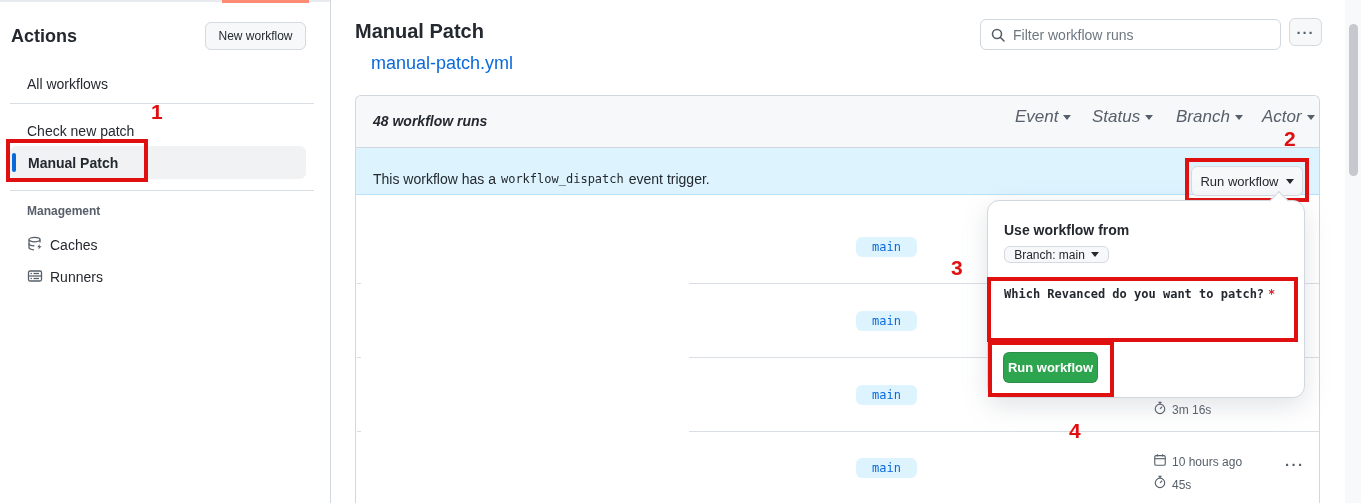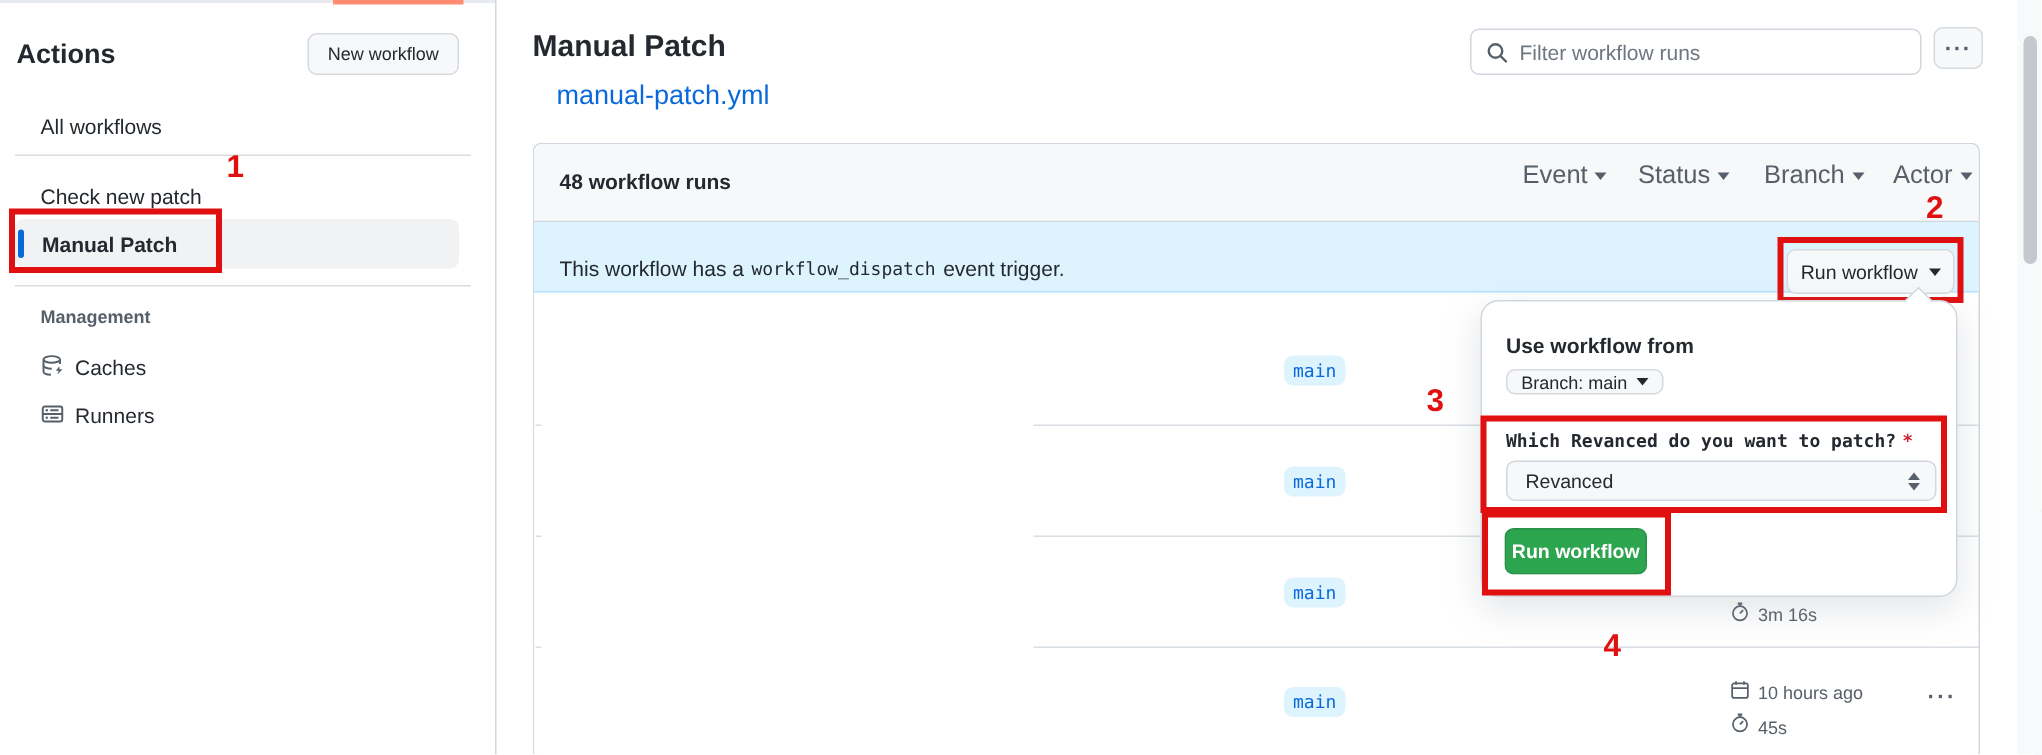--- a/index.html
+++ b/index.html
@@ -54,21 +54,21 @@
   .kebab-btn { left:1289px; top:18px; width:33px; height:28px; font-size:15px; font-weight:700; color:#57606a; letter-spacing:1px; }
 
   
   .table {
     left:355px; top:95px; width:965px; height:408px;
     border:1px solid #d0d7de; border-bottom:none; border-radius:6px 6px 0 0;
     background:#fff;
   }
   .tbl-header {
     left:0; top:0; width:100%; height:52px; background:#f6f8fa;
-    border-bottom:1px solid #d0d7de; border-radius:6px 6px 0 0;
+    border-bottom:1px solid #d0d7de; border-radius:6px 6px 0 0;font-style:italic;
   }
   .runs-count { left:17px; top:17px; font-size:14px; font-weight:700; }
   .filter { top:11px; font-size:17px; color:#57606a; display:flex; align-items:center; gap:5px; cursor:pointer; }
   .f-event { left:659px; } .f-status { left:736px; } .f-branch { left:820px; } .f-actor { left:906px; }
   .caret { width:0; height:0; border-left:4px solid transparent; border-right:4px solid transparent; border-top:5px solid currentColor; }
 
   .banner {
     left:0; top:52px; width:100%; height:47px; background:#ddf4ff;
     border-bottom:1px solid #b6e3ff;
   }
@@ -77,21 +77,21 @@
   .banner-run { left:835px; top:18px; width:112px; height:30px; font-size:13px; gap:7px; }
 
   .row { left:0; width:100%; }
   .row1 { top:114px; height:74px; } .row2 { top:188px; height:74px; }
   .row3 { top:262px; height:74px; } .row4 { top:336px; height:72px; }
   .row-divider { left:333px; right:0; bottom:0; height:1px; background:#d8dee4; }
   .row-div-stub { left:1px; bottom:0; width:4px; height:1px; background:#d8dee4; }
   .branch-badge {
     left:500px; top:50%; transform:translateY(-50%);
     background:#ddf4ff; color:#0969da; font-family:"DejaVu Sans Mono", monospace;
-    font-size:12px; line-height:20px; padding:0 6px; border-radius:6px; cursor:pointer;
+    font-size:12px; line-height:20px; padding:0 16px; border-radius:6px; cursor:pointer;
   }
   .meta { display:flex; align-items:center; gap:5px; font-size:12px; color:#57606a; }
   .r3-dur { left:797px; top:43px; }
   .r4-date { left:797px; top:21px; }
   .r4-dur { left:797px; top:43px;align-items:flex-end; }
   .row-kebab { left:929px; top:24px; font-size:15px; font-weight:700; letter-spacing:1.5px; color:#57606a; cursor:pointer; }
 
   
   .panel {
     left:987px; top:200px; width:318px; height:198px; background:#fff;
@@ -287,27 +287,20 @@
 <div class="abs panel-notch"></div>
 <div class="abs panel">
   <div class="abs dlg-heading">Use workflow from</div>
   <button class="abs btn-light branch-btn">
     <span>Branch: main</span>
     <span class="caret"></span>
   </button>
   <div class="abs input-label">
     <span>Which Revanced do you want to patch?</span><span class="req">*</span>
   </div>
-  <div class="abs dlg-select">
-    <span>Revanced</span>
-    <span class="select-chevrons">
-      <span class="chev-up"></span>
-        <span class="chev-dn"></span>
-    </span>
-  </div>
   <button class="abs green-btn">Run workflow</button>
 </div>
 
 <div class="abs redbox box1"></div>
 <div class="abs redbox box2"></div>
 <div class="abs redbox box3"></div>
 <div class="abs redbox box4"></div>
 <div class="abs rednum n1">1</div>
 <div class="abs rednum n2">2</div>
 <div class="abs rednum n3">3</div>

